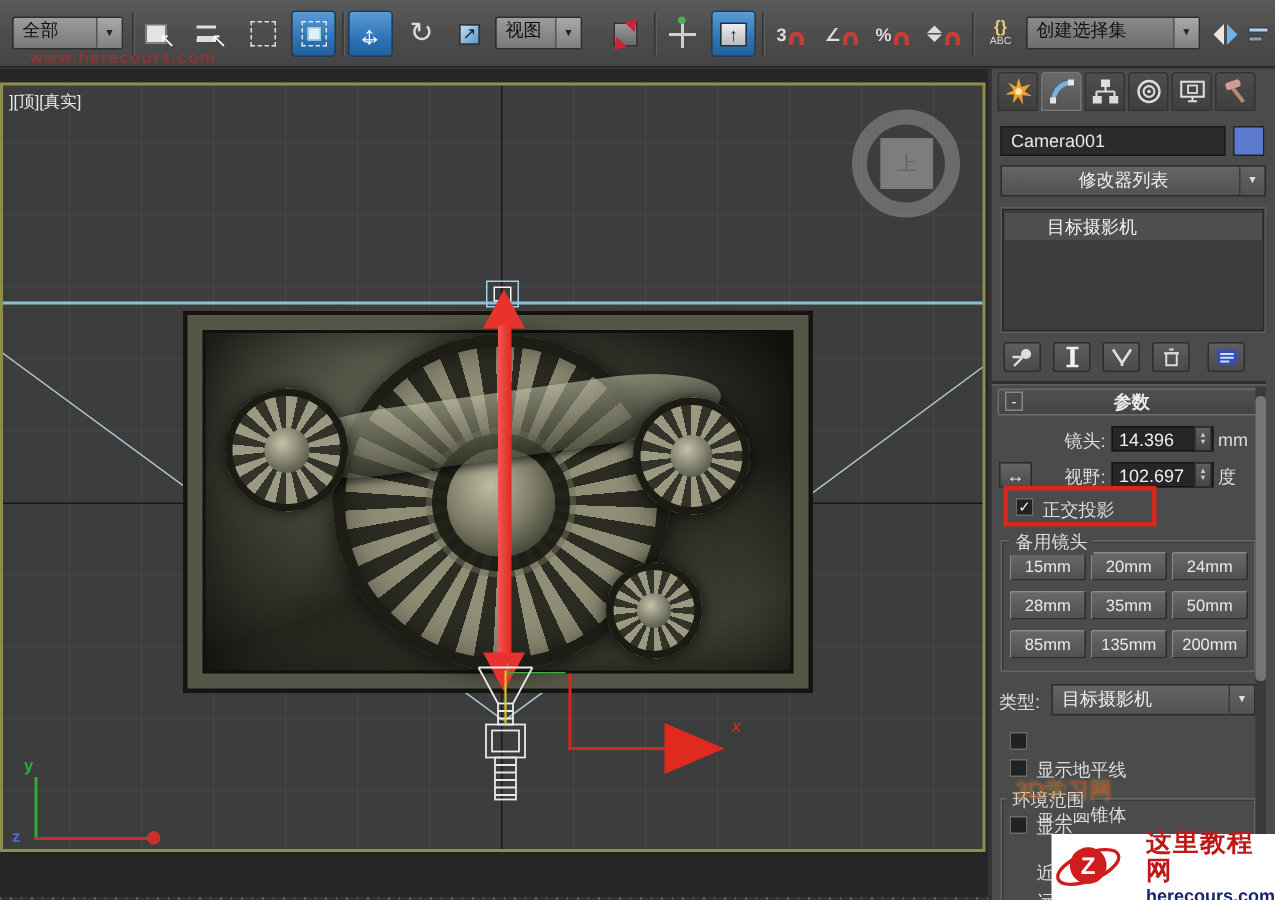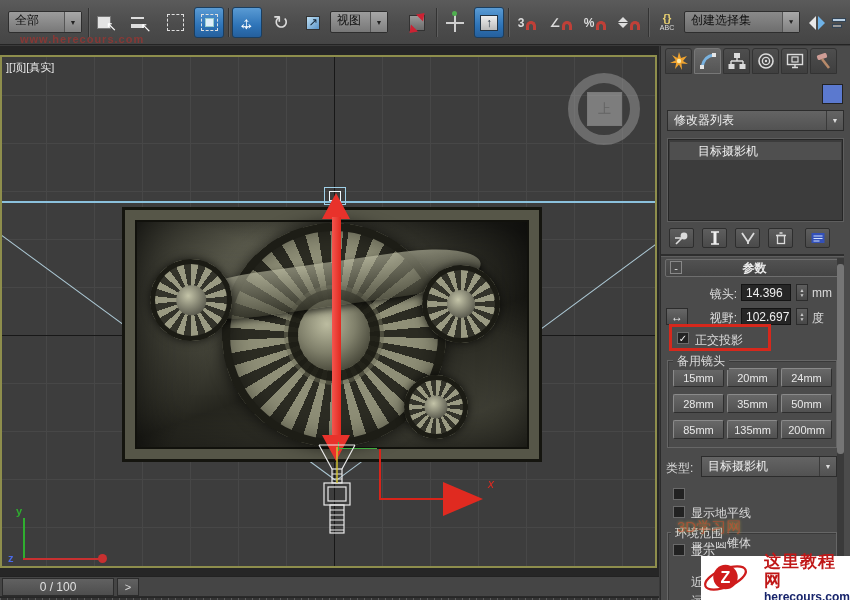--- a/index.html
+++ b/index.html
@@ -166,21 +166,21 @@
     display:flex; align-items:center; justify-content:center; }
   .panel-sep { position:absolute; left:0; top:208px; width:183px; height:2px;
     background:#2e2e2e; box-shadow:0 1px 0 #5e5e5e; }
   #rollout-hdr { position:absolute; left:4px; top:213px; width:179px; height:18px;
     background:linear-gradient(180deg,#515151,#444); border:1px solid #6e6e6e; border-radius:2px;
     display:flex; align-items:center; justify-content:center; font-weight:bold; color:#ececec; }
   #rollout-minus { position:absolute; left:9px; top:215px; width:12px; height:13px;
     border:1px solid #888; display:flex; align-items:center; justify-content:center;
     font-size:11px; color:#ddd; background:#4a4a4a; }
   .p-label { position:absolute; color:#dcdcdc; }
-  .p-field { position:absolute; width:50px; height:17px; background:#262626;
+  .p-field { position:absolute; width:68px; height:17px; background:#262626;
     border:1px solid #141414; color:#efefef; display:flex; align-items:center;
     justify-content:flex-start; padding-left:4px; font-size:12px; }
   .spinner { position:absolute; width:12px; height:17px; background:linear-gradient(180deg,#5e5e5e,#474747);
     border:1px solid #2c2c2c; display:flex; flex-direction:column; align-items:center;
     justify-content:center; color:#ccc; }
   .spinner span { font-size:5px; line-height:5px; }
   .cb { position:absolute; width:12px; height:12px; background:#222; border:1px solid #6a6a6a;
     display:flex; align-items:center; justify-content:center; color:#f2f2f2; font-size:10px; }
   #red-highlight { position:absolute; left:8px; top:278px; width:102px; height:27px;
     border:3px solid #d6281c; z-index:5; }
@@ -378,28 +378,20 @@
 
       <div class="axis-y"></div>
       <div class="axis-x"></div>
       <div class="axis-dot"></div>
       <div class="axis-lbl" style="left:14px;top:448px;color:#2fae2f;">y</div>
       <div class="axis-lbl" style="left:6px;top:495px;color:#4a6ae8;">z</div>
     </div>
   </div>
 
   <div id="bottombar">
-    <div id="timeslider-row">
-      <div id="time-box">
-        <span>0 / 100</span>
-      </div>
-      <div id="time-next">
-        <span>&gt;</span>
-      </div>
-    </div>
     <div id="trackbar"></div>
   </div>
 
   <div id="panel">
 
     <div class="tab" style="left:4px;">
       <svg width="18" height="18" viewBox="0 0 18 18">
         <polygon points="9,0 11,6 17,4 13,9 18,12 11.5,11.5 12,18 9,12.5 5,17 6.2,11 0,11 5.8,8.2 2,3 7.5,6" fill="#efa32f"></polygon>
         <circle cx="9" cy="9" r="2.2" fill="#ffe9a8"></circle>
       </svg>
@@ -433,23 +425,26 @@
         <path d="M6,15.5 h6 M9,12.5 v3" stroke="#dcdcdc" stroke-width="1.4"></path>
       </svg>
     </div>
     <div class="tab" style="left:149px;">
       <svg width="18" height="18" viewBox="0 0 18 18">
         <rect x="2" y="2" width="10" height="5" rx="1.5" fill="#cf9d96" transform="rotate(-18 7 4.5)"></rect>
         <path d="M7,7 L14,16" stroke="#b78a6a" stroke-width="2.6"></path>
       </svg>
     </div>
 
+    <div id="name-field">
+      <span>Camera001</span>
+    </div>
     <div id="color-swatch"></div>
 
-    <div class="panel-dd" style="left:6px;top:64px;width:177px;">
+    <div class="panel-dd" style="left:6px;top:64px;width:177px;padding-left:45px;">
       <span class="dd-txt">修改器列表</span>
       <span class="dd-arrow">▼</span>
     </div>
 
     <div id="stack-box">
       <div id="stack-row">
         <span>目标摄影机</span>
       </div>
     </div>
 

